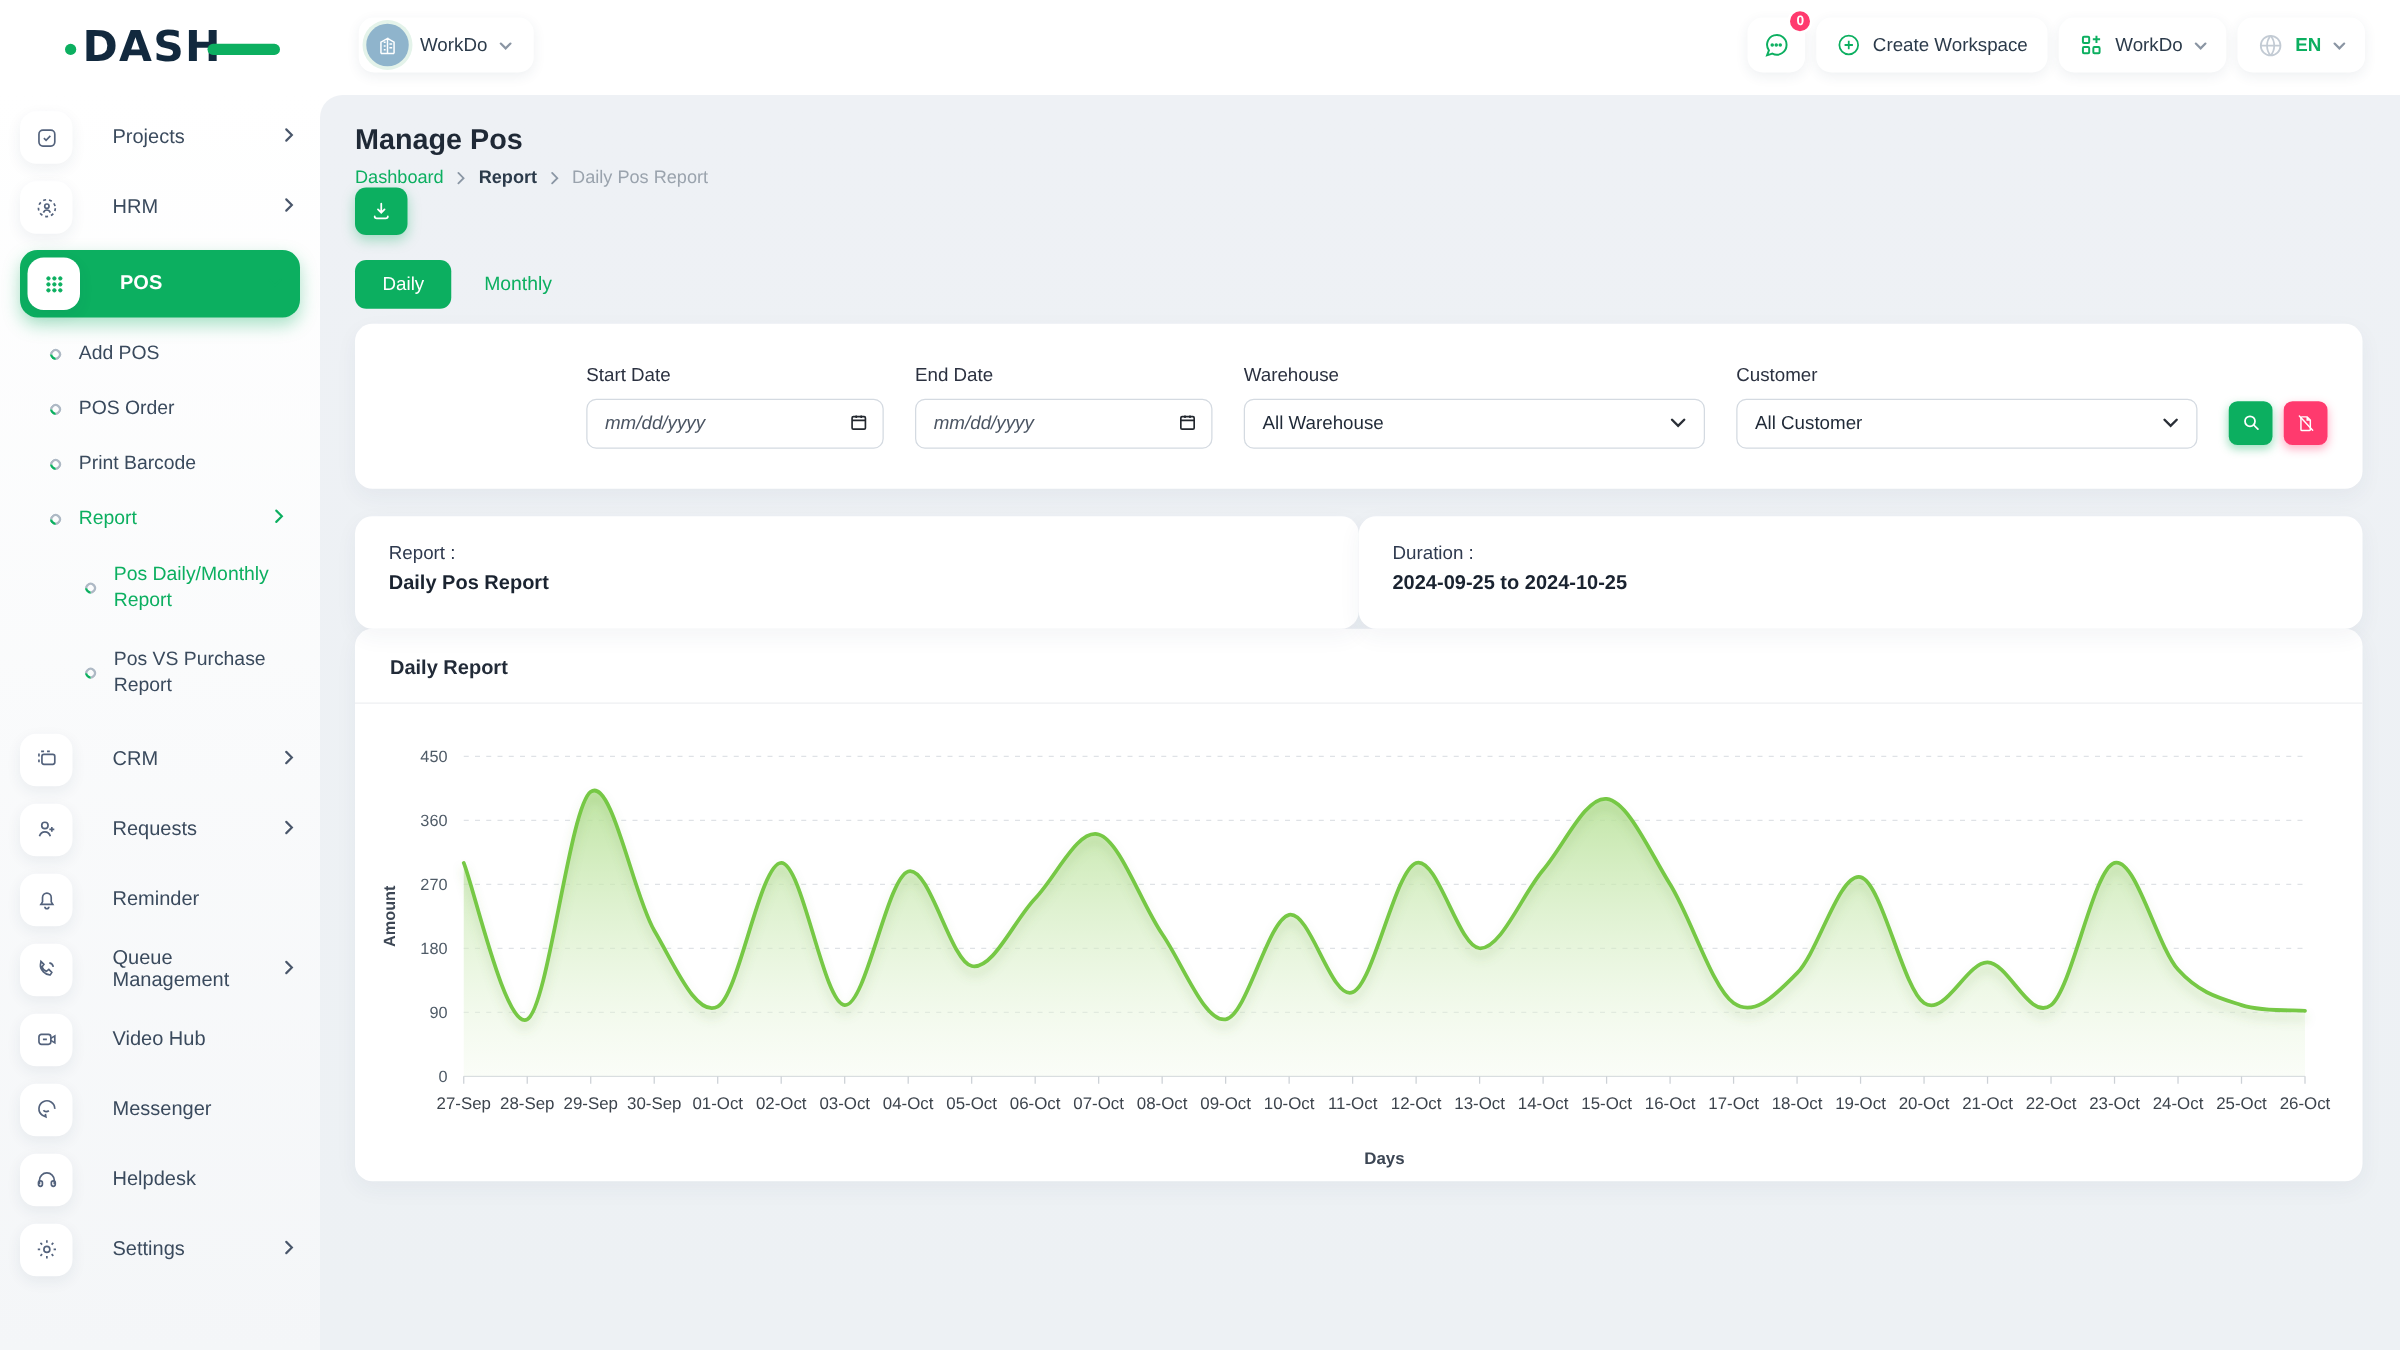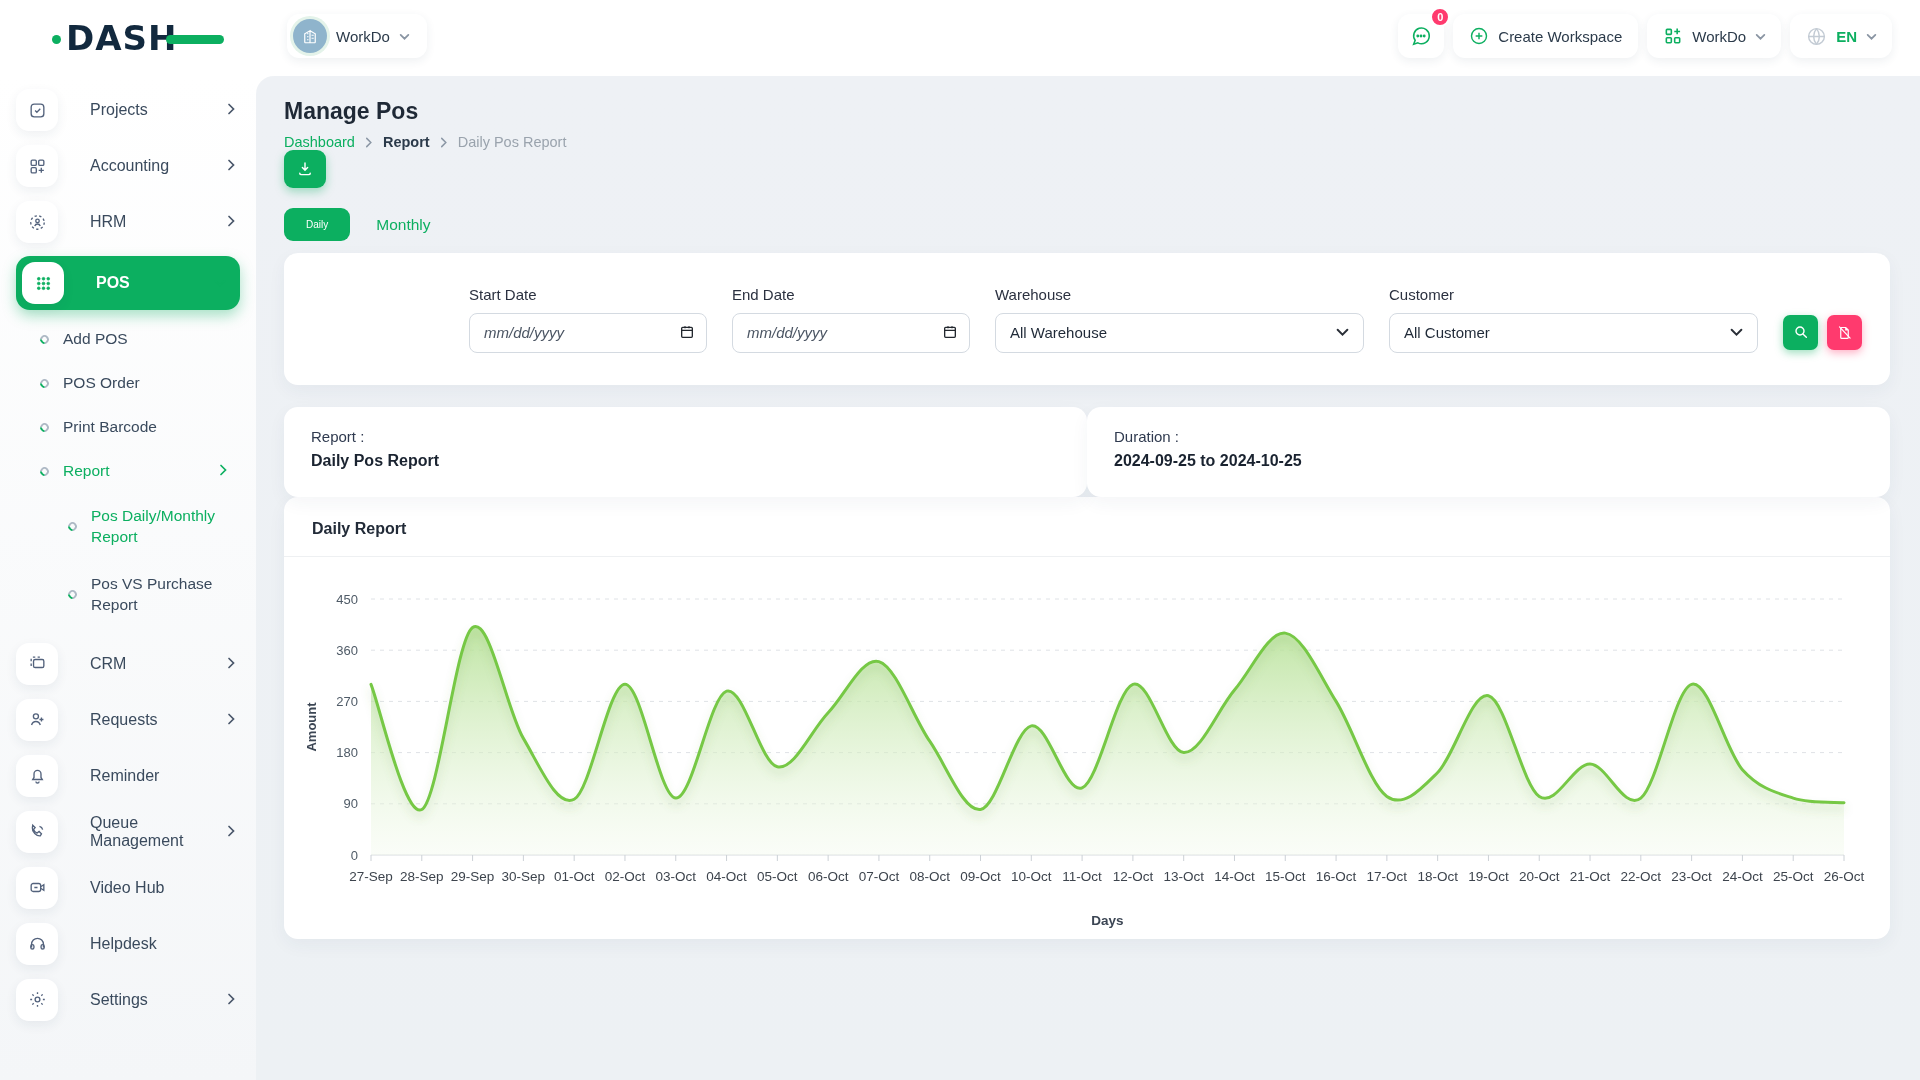--- a/index.html
+++ b/index.html
@@ -58,21 +58,21 @@
   .breadcrumb { display:flex; align-items:center; gap:10px; margin-top:9px; font-size:14.5px; }
   .bc-link { color:#0caf60; cursor:pointer; }
   .bc-mid { color:#2b3a4a; font-weight:bold; cursor:pointer; }
   .bc-cur { color:#9aa3ad; }
   .bc-sep svg { display:block; }
 
   .dl-btn { width:42px; height:38px; background:#0caf60; border:none; border-radius:9px; cursor:pointer;
             display:flex; align-items:center; justify-content:center; box-shadow:0 4px 10px rgba(12,175,96,0.35); }
 
   .tabs-row { display:flex; align-items:center; gap:26px; margin-top:20px; }
-  .tab-daily { background:#0caf60; color:#fff; font-size:10px; border:none; border-radius:9px; padding:11px 22px; cursor:pointer; font-family:inherit; }
+  .tab-daily { background:#0caf60; color:#fff; font-size:15px; border:none; border-radius:9px; padding:11px 22px; cursor:pointer; font-family:inherit; }
   .tab-monthly { background:none; border:none; color:#0caf60; font-size:15.5px; cursor:pointer; font-family:inherit; }
 
   .card { background:#fff; border-radius:14px; box-shadow:0 6px 18px rgba(45,65,95,0.05); }
 
   .filter-card { margin-top:12px; height:132px; display:flex; align-items:center; padding-left:185px; gap:25px; }
   .field { display:flex; flex-direction:column; gap:10px; }
   .field-label { font-size:15px; color:#2b3140; }
   .inp-wrap { position:relative; }
   .inp { width:238px; height:40px; border:1px solid #d4dae1; border-radius:8px; padding:0 40px 0 14px;
          font-size:15px; color:#2f353d; font-family:inherit; background:#fff;font-style:italic; }
@@ -175,34 +175,20 @@
           <rect x="4" y="4" width="16" height="16" rx="4"></rect>
           <path d="M9 12l2.2 2.2L15.5 9.8"></path>
         </svg>
     </span>
     <span class="nav-label">Projects</span>
     <span class="nav-chev"><svg width="9" height="12" viewBox="0 0 8 12" fill="none" stroke="currentColor" stroke-width="1.7" stroke-linecap="round">
           <path d="M1.5 1.5 L6 6 L1.5 10.5"></path>
         </svg></span>
   </div>
 
-  <div class="nav-item">
-    <span class="icon-sq">
-      <svg width="19" height="19" viewBox="0 0 24 24" fill="none" stroke-width="1.7">
-          <rect x="4" y="4" width="6.5" height="6.5" rx="1.5"></rect>
-          <rect x="13.5" y="4" width="6.5" height="6.5" rx="1.5"></rect>
-          <rect x="4" y="13.5" width="6.5" height="6.5" rx="1.5"></rect>
-          <path d="M16.8 13.5v6.5M13.5 16.8H20"></path>
-        </svg>
-    </span>
-    <span class="nav-label">Accounting</span>
-    <span class="nav-chev"><svg width="9" height="12" viewBox="0 0 8 12" fill="none" stroke="currentColor" stroke-width="1.7" stroke-linecap="round">
-          <path d="M1.5 1.5 L6 6 L1.5 10.5"></path>
-        </svg></span>
-  </div>
 
   <div class="nav-item">
     <span class="icon-sq">
       <svg width="19" height="19" viewBox="0 0 24 24" fill="none" stroke-width="1.7">
           <circle cx="12" cy="12" r="8.5" stroke-dasharray="3 3"></circle>
           <circle cx="12" cy="10" r="2.2"></circle>
           <path d="M8.5 16.5c.7-1.8 1.9-2.6 3.5-2.6s2.8.8 3.5 2.6"></path>
         </svg>
     </span>
     <span class="nav-label">HRM</span>
@@ -309,20 +295,29 @@
   <div class="nav-item">
     <span class="icon-sq">
       <svg width="19" height="19" viewBox="0 0 24 24" fill="none" stroke-width="1.7">
           <rect x="4" y="7" width="12" height="10" rx="2.5"></rect>
           <path d="M16 11l4-2.5v7L16 13M8 12h4"></path>
         </svg>
     </span>
     <span class="nav-label">Video Hub</span>
   </div>
 
+  <div class="nav-item">
+    <span class="icon-sq">
+      <svg width="19" height="19" viewBox="0 0 24 24" fill="none" stroke-width="1.7">
+          <path d="M20 11.5A8 8 0 1 0 7.5 18L11 19.5 10.5 16.5"></path>
+          <path d="M8.5 13c1.2 1.6 4 1.7 5.5.3"></path>
+        </svg>
+    </span>
+    <span class="nav-label">Messenger</span>
+  </div>
 
   <div class="nav-item">
     <span class="icon-sq">
       <svg width="19" height="19" viewBox="0 0 24 24" fill="none" stroke-width="1.7">
           <path d="M4.5 17v-4a7.5 7.5 0 0 1 15 0v4"></path>
           <rect x="3.5" y="13.5" width="4" height="5.5" rx="2"></rect>
           <rect x="16.5" y="13.5" width="4" height="5.5" rx="2"></rect>
         </svg>
     </span>
     <span class="nav-label">Helpdesk</span>

